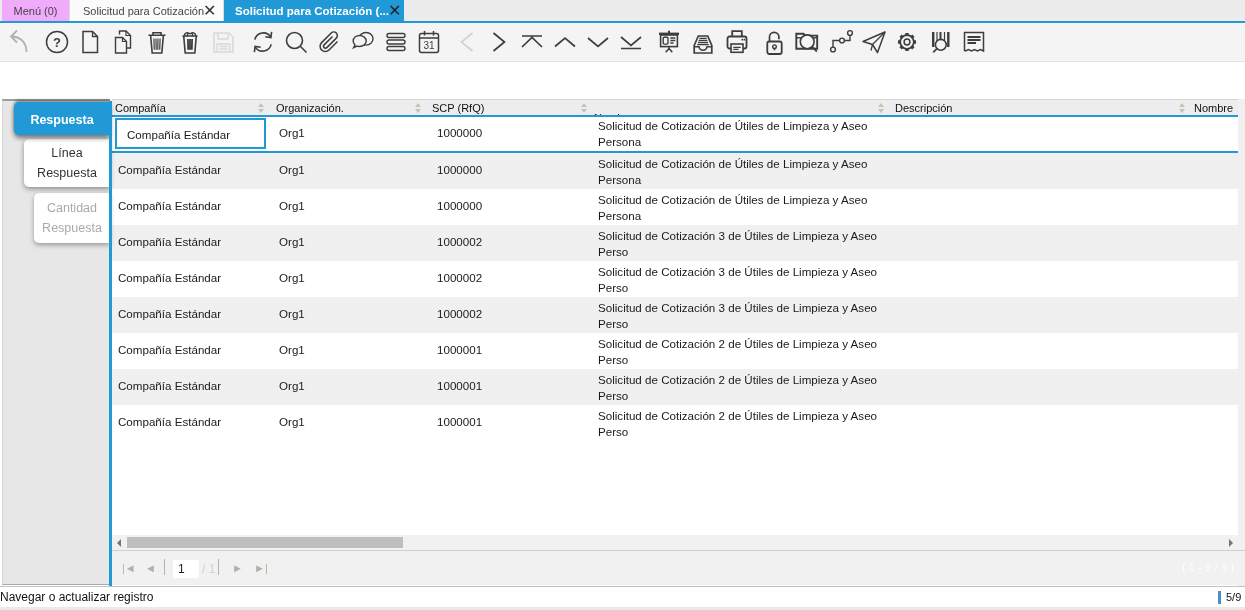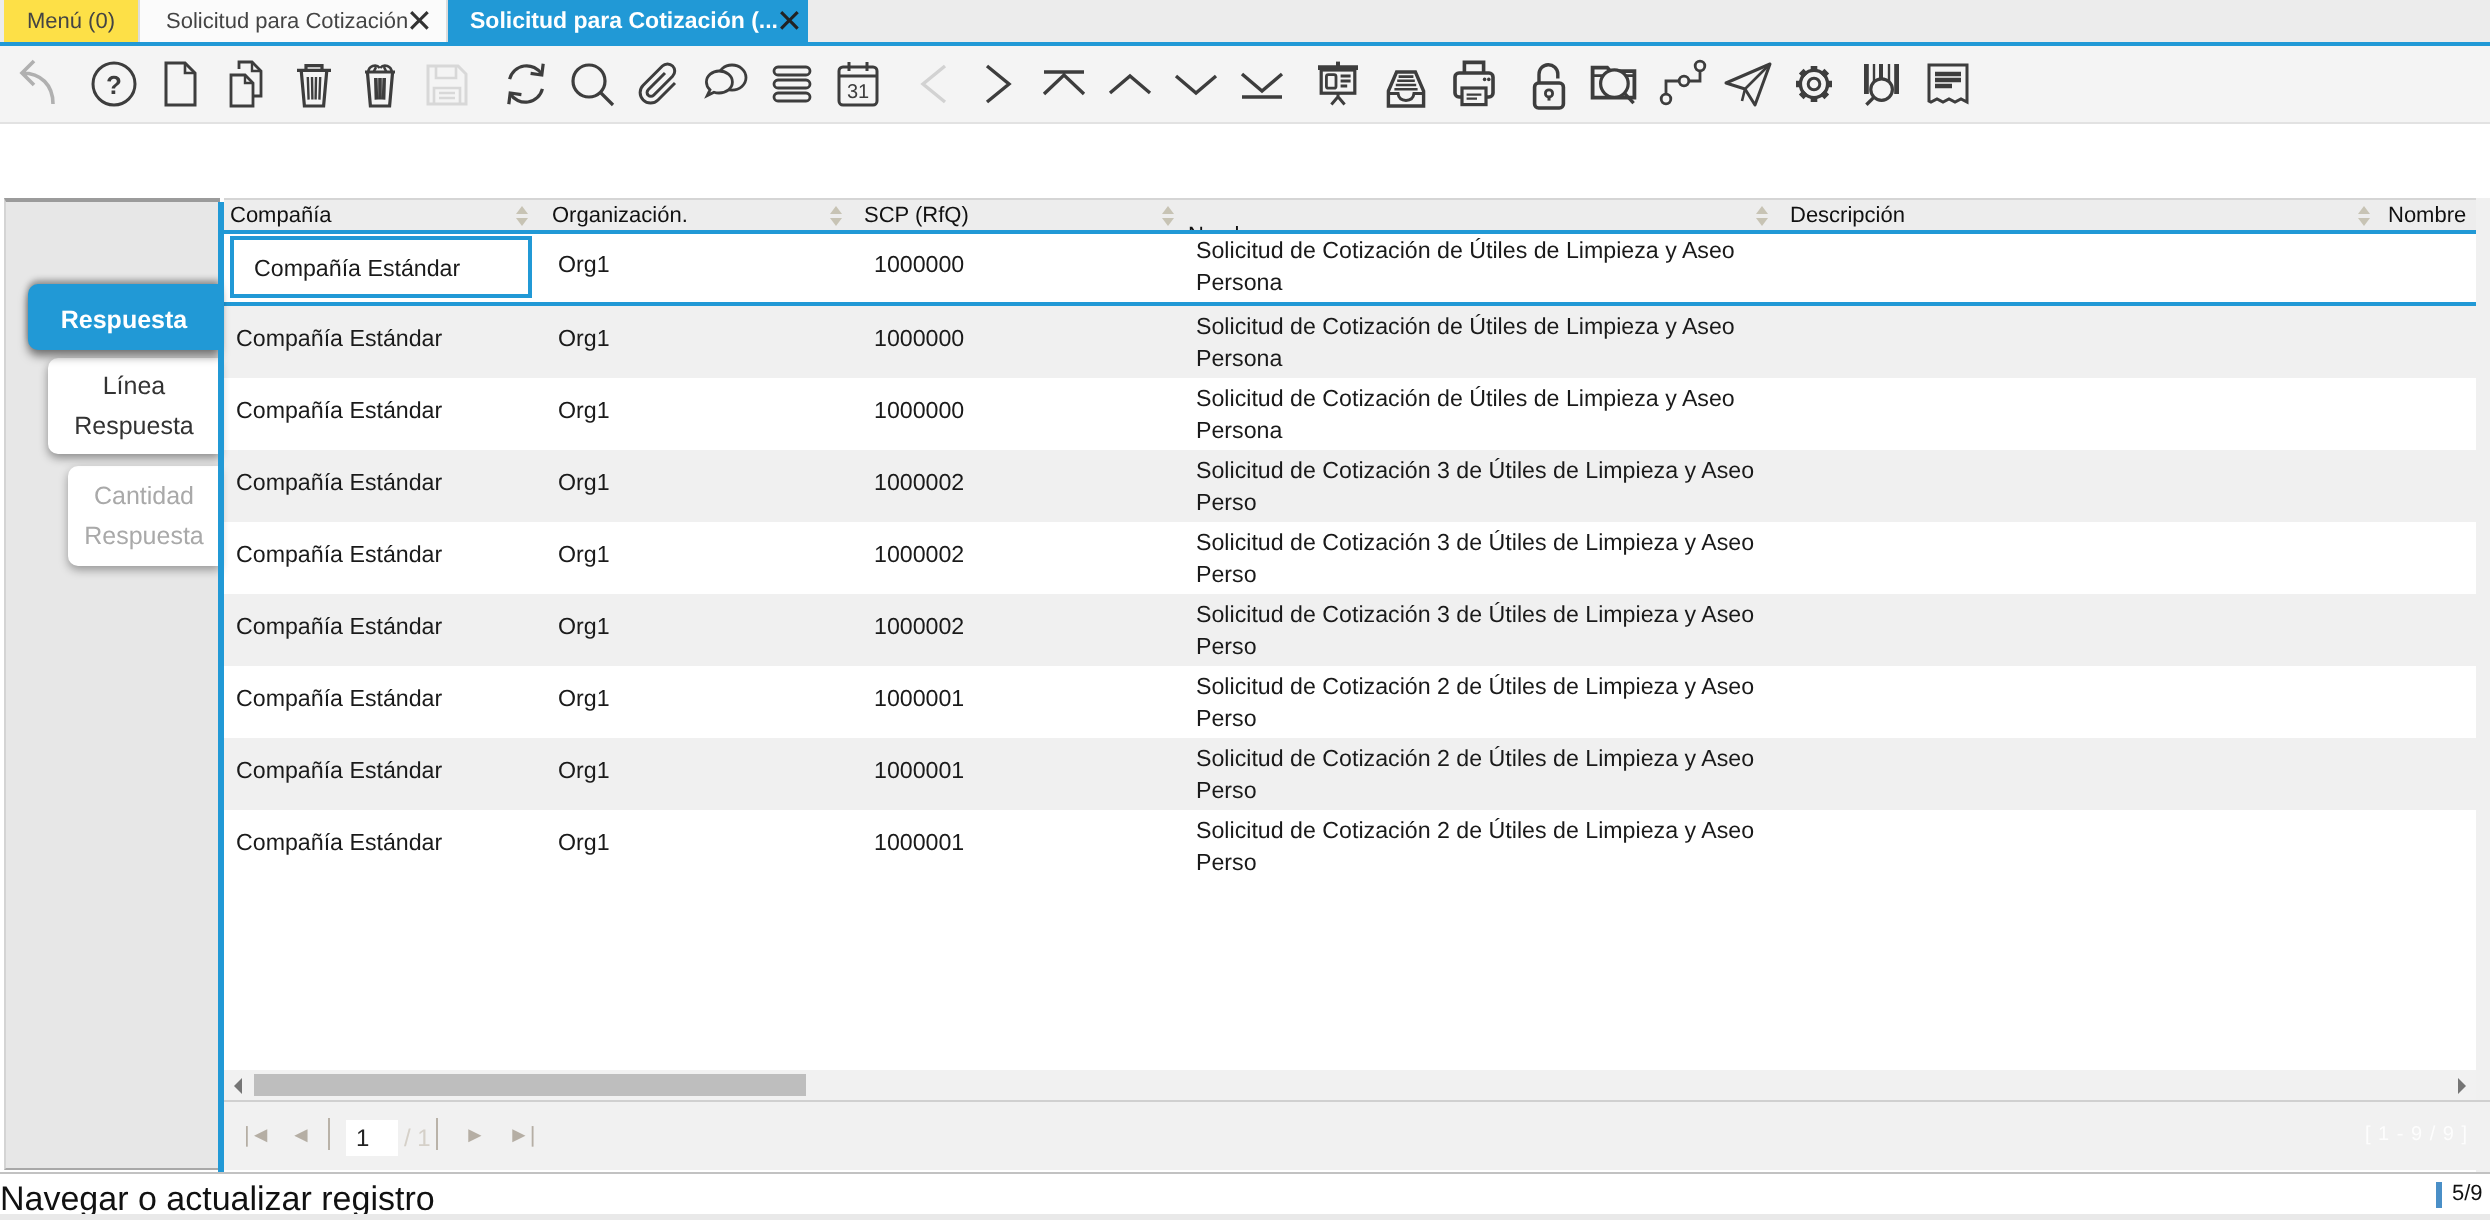--- a/index.html
+++ b/index.html
@@ -3,32 +3,32 @@
 <meta charset="utf-8">
 <style>
 * { margin:0; padding:0; box-sizing:border-box; }
 html,body { width:1245px; height:610px; background:#fff; font-family:"Liberation Sans", sans-serif; overflow:hidden; }
 .abs { position:absolute; }
 #page { position:relative; width:1245px; height:610px; background:#fff; }
 
 
 #tabbar { left:0; top:0; width:1245px; height:23px; background:#ececec; border-bottom:2px solid #2199d6; }
 .ttab { position:absolute; top:0; height:21px; font-size:11px; color:#444; display:flex; align-items:center; }
-#ttab1 { left:2px; width:68px; background:#fde047; border-right:1px solid #dcdcdc; justify-content:center; }
+#ttab1 { left:2px; width:68px; background:#f0abfc; border-right:1px solid #dcdcdc; justify-content:center; }
 #ttab2 { left:70px; width:154px; background:#fbfbfb; border-right:1px solid #dcdcdc; padding-left:13px; }
 #ttab3 { left:224px; width:180px; background:#2199d6; color:#fff; font-weight:bold; font-size:11.5px; padding-left:11px; }
 .tclose { position:absolute; font-size:16px; color:#333; font-weight:normal; top:1px; }
 
 
 #toolbar { left:0; top:23px; width:1245px; height:39px; background:#f4f4f4; border-bottom:1px solid #e2e2e2; }
 .ticon { position:absolute; top:28px; width:28px; height:28px; }
 
 
 #leftpanel { left:2px; top:99px; width:108px; height:486px; background:#e7e7e7; border-top:2px solid #9b9b9b; border-bottom:1px solid #a8a8a8; border-left:1px solid #d4d4d4; }
-.vtab { position:absolute; border-radius:5px 0 0 5px; display:flex; flex-direction:column; align-items:center; justify-content:center; text-align:center;margin-top:40px; }
+.vtab { position:absolute; border-radius:5px 0 0 5px; display:flex; flex-direction:column; align-items:center; justify-content:center; text-align:center; }
 #vtab1 { left:14px; top:102px; width:96px; height:33px; background:#2199d6; color:#fff; font-weight:bold; font-size:12.5px; padding-top:3px; box-shadow:0 3px 5px rgba(0,0,0,.5), 0 -2px 3px rgba(0,0,0,.35); z-index:3;}
 #vtab2 { left:24px; top:139px; width:86px; height:48px; background:#fff; color:#333; font-size:12.5px; line-height:20px; box-shadow:0 2px 5px rgba(0,0,0,.4); z-index:2;}
 #vtab3 { left:34px; top:193px; width:76px; height:50px; background:#fff; color:#a9a9a9; font-size:12.5px; line-height:20px; box-shadow:0 2px 5px rgba(0,0,0,.35); z-index:1;}
 #blueline { left:109px; top:101px; width:3px; height:485px; background:#2199d6; z-index:4; }
 
 #rightmargin { left:1238px; top:99px; width:7px; height:487px; background:#f0f0f0; }
 
 
 #grid { left:112px; top:99px; width:1126px; height:487px; background:#fff;padding-left:40px; }
 #ghead { position:absolute; left:0; top:0; width:1126px; height:16px; background:#ededed; border-top:1px solid #d5d5d5; }
@@ -55,21 +55,21 @@
 
 #paging { position:absolute; left:0; top:451px; width:1133px; height:35px; background:#f1f1f1; border-top:1px solid #d0d0d0; }
 .pbtn { position:absolute; top:11px; font-size:11px; color:#b5aea4; }
 .psep { position:absolute; top:8px; width:1px; height:16px; background:#b9b2a8; }
 #pinput { position:absolute; left:61px; top:9px; width:26px; height:18px; background:#fff; font-size:12px; color:#222; padding:2px 0 0 5px; }
 #ptotal { position:absolute; left:90px; top:11px; font-size:12px; color:#d5d0c8; }
 #precs { position:absolute; right:11px; top:11px; font-size:10px; color:#fdfdfd; letter-spacing:0.5px; }
 
 
 #statusbar { left:0; top:586px; width:1245px; height:21px; background:#fff; border-top:1px solid #c2c2c2; }
-#stext { position:absolute; left:0px; top:590px; font-size:17px; color:#111; }
+#stext { position:absolute; left:0px; top:590px; font-size:12px; color:#111; }
 #ssep { position:absolute; left:1218px; top:591px; width:2.5px; height:13px; background:#4a8fc7; }
 #srec { position:absolute; left:1226px; top:591px; font-size:11px; color:#111; }
 #bottomedge { left:0; top:607px; width:1245px; height:3px; background:#e9e9e9; }
 svg { display:block; }
 </style>
 </head>
 <body>
 <div id="page">
   <div class="abs" id="tabbar"></div>
   <div class="ttab" id="ttab1">Menú (0)</div>

